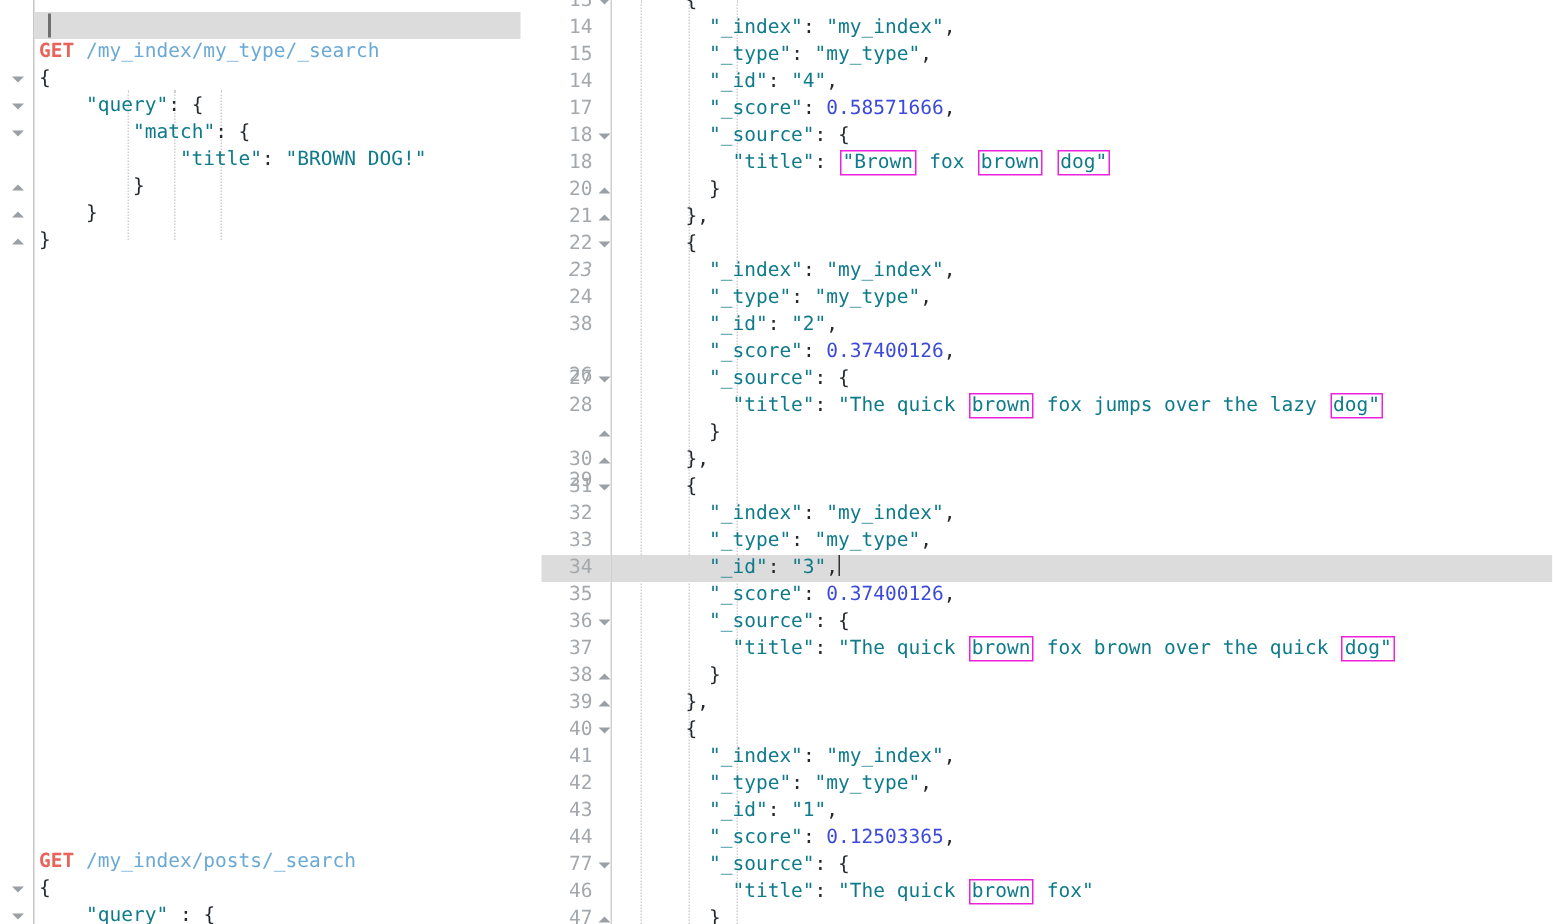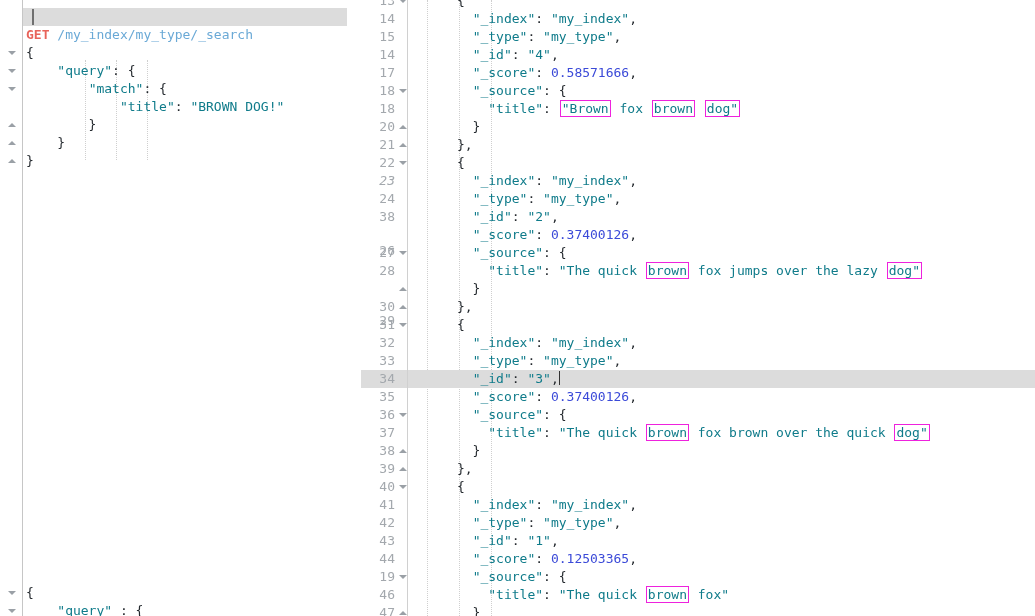--- a/index.html
+++ b/index.html
@@ -86,20 +86,21 @@
         <div class="guide" style="left: 124px; top: 60px; height: 100px;"></div>
         <div class="row" style="top: 8px; padding-left: 3px;"><span class="s-plain"></span></div>
         <div class="row" style="top: 26px; padding-left: 3px;"><span class="s-method">GET </span><span class="s-url">/my_index/my_type/_search</span></div>
         <div class="row" style="top: 44px; padding-left: 3px;"><span class="s-pun">{</span></div>
         <div class="row" style="top: 62px; padding-left: 3px;"><span class="s-plain">    </span><span class="s-key">"query"</span><span class="s-pun">: {</span></div>
         <div class="row" style="top: 80px; padding-left: 3px;"><span class="s-plain">        </span><span class="s-key">"match"</span><span class="s-pun">: {</span></div>
         <div class="row" style="top: 98px; padding-left: 3px;"><span class="s-plain">            </span><span class="s-key">"title"</span><span class="s-pun">: </span><span class="s-str">"BROWN DOG!"</span></div>
         <div class="row" style="top: 116px; padding-left: 3px;"><span class="s-pun">        }</span></div>
         <div class="row" style="top: 134px; padding-left: 3px;"><span class="s-pun">    }</span></div>
         <div class="row" style="top: 152px; padding-left: 3px;"><span class="s-pun">}</span></div>
+        <div class="row" style="top: 566px; padding-left: 3px;"><span class="s-method">GET </span><span class="s-url">/my_index/posts/_search</span></div>
         <div class="row" style="top: 584px; padding-left: 3px;"><span class="s-pun">{</span></div>
         <div class="row" style="top: 602px; padding-left: 3px;"><span class="s-plain">    </span><span class="s-key">"query"</span><span class="s-pun"> : {</span></div>
       </div>
   </div>
 
   <div class="lscroll-track"></div>
   <div class="lscroll-thumb"></div>
 
   <div class="splitter">
     <div class="dots">
@@ -150,21 +151,21 @@
         <div class="ln" style="top: 442px; left: 0px;">38</div>
         <div class="tick tri-up" style="position: absolute; left: 38px; top: 449px;"></div>
         <div class="ln" style="top: 460px; left: 0px;">39</div>
         <div class="tick tri-up" style="position: absolute; left: 38px; top: 467px;"></div>
         <div class="ln" style="top: 478px; left: 0px;">40</div>
         <div class="tick tri-down" style="position: absolute; left: 38px; top: 485px;"></div>
         <div class="ln" style="top: 496px; left: 0px;">41</div>
         <div class="ln" style="top: 514px; left: 0px;">42</div>
         <div class="ln" style="top: 532px; left: 0px;">43</div>
         <div class="ln" style="top: 550px; left: 0px;">44</div>
-        <div class="ln" style="top: 568px; left: 0px;">19</div>
+        <div class="ln" style="top: 568px; left: 0px;">77</div>
         <div class="tick tri-down" style="position: absolute; left: 38px; top: 575px;"></div>
         <div class="ln" style="top: 586px; left: 0px;">46</div>
         <div class="ln" style="top: 604px; left: 0px;">47</div>
         <div class="tick tri-up" style="position: absolute; left: 38px; top: 611px;"></div>
       </div>
     <div class="gut-rule"></div>
     <div class="right-code" id="right-code">
       <div class="guide" style="left:19px;height:616px;"></div>
       <div class="guide" style="left:51px;height:616px;"></div>
       <div class="guide" style="left:83px;height:616px;"></div>

